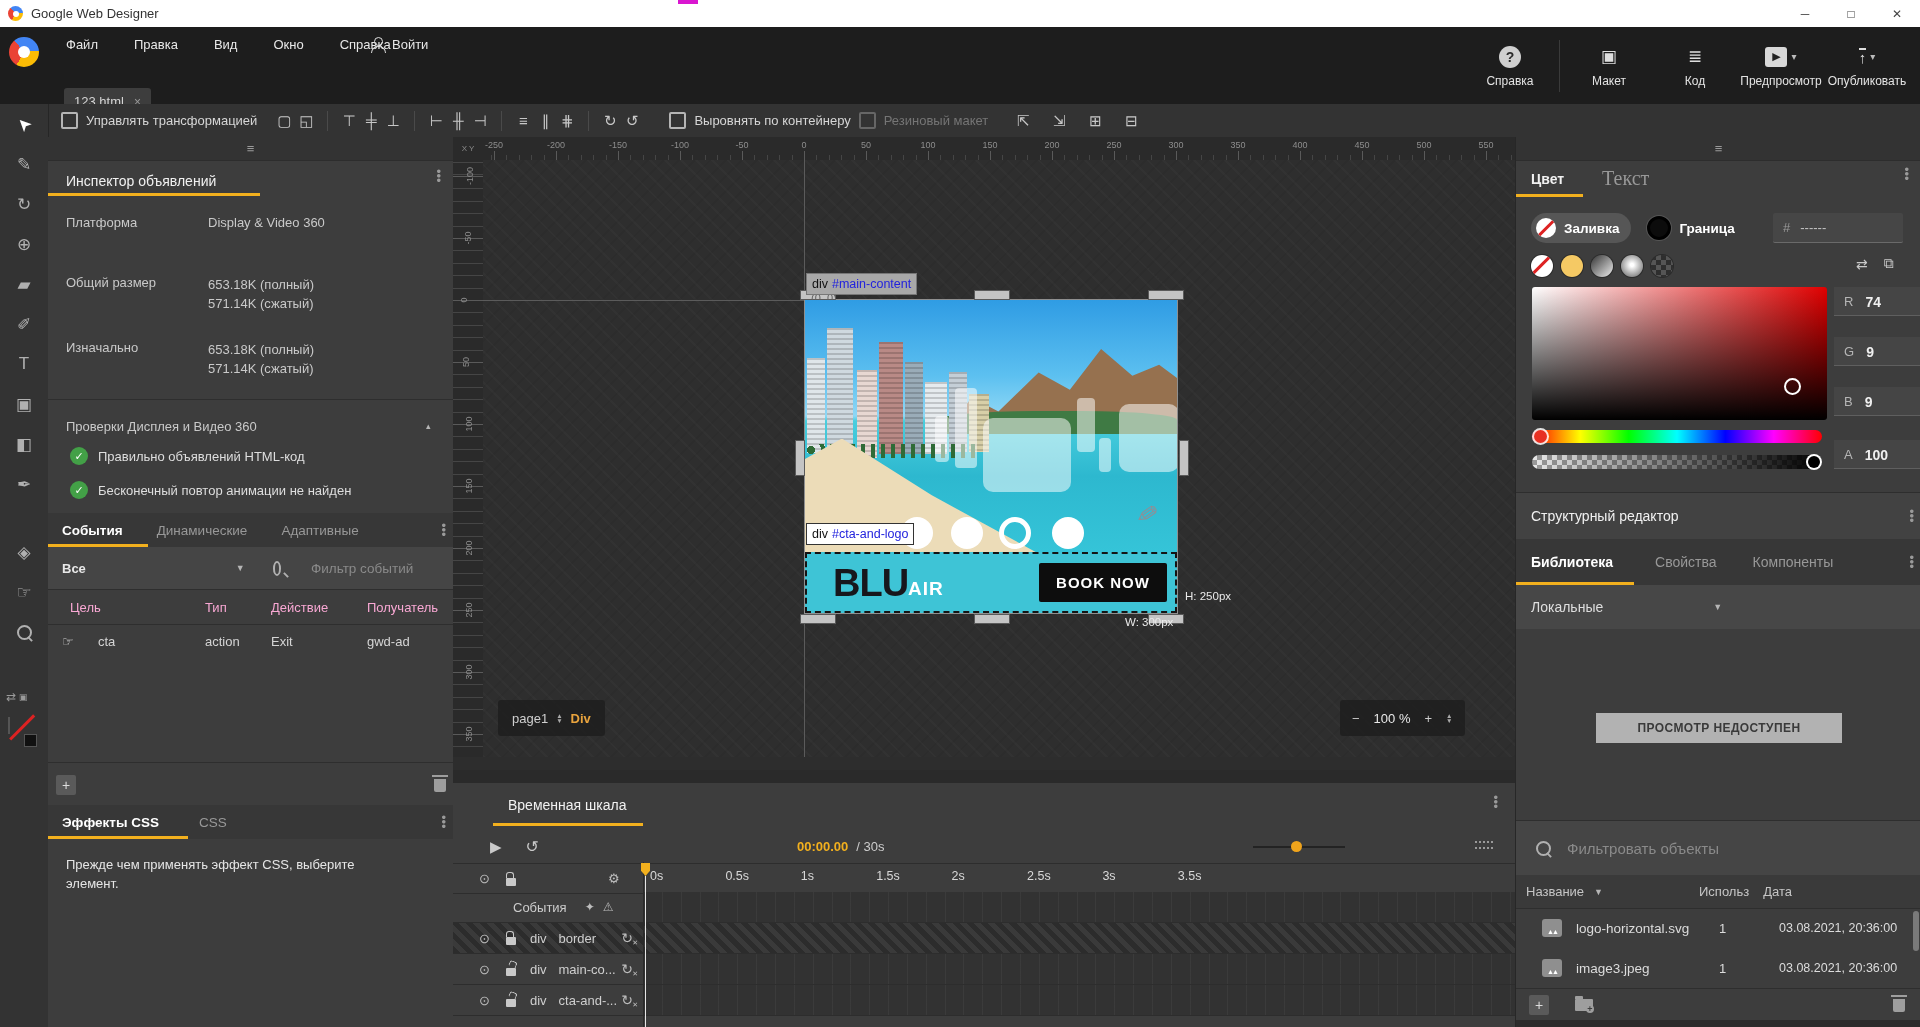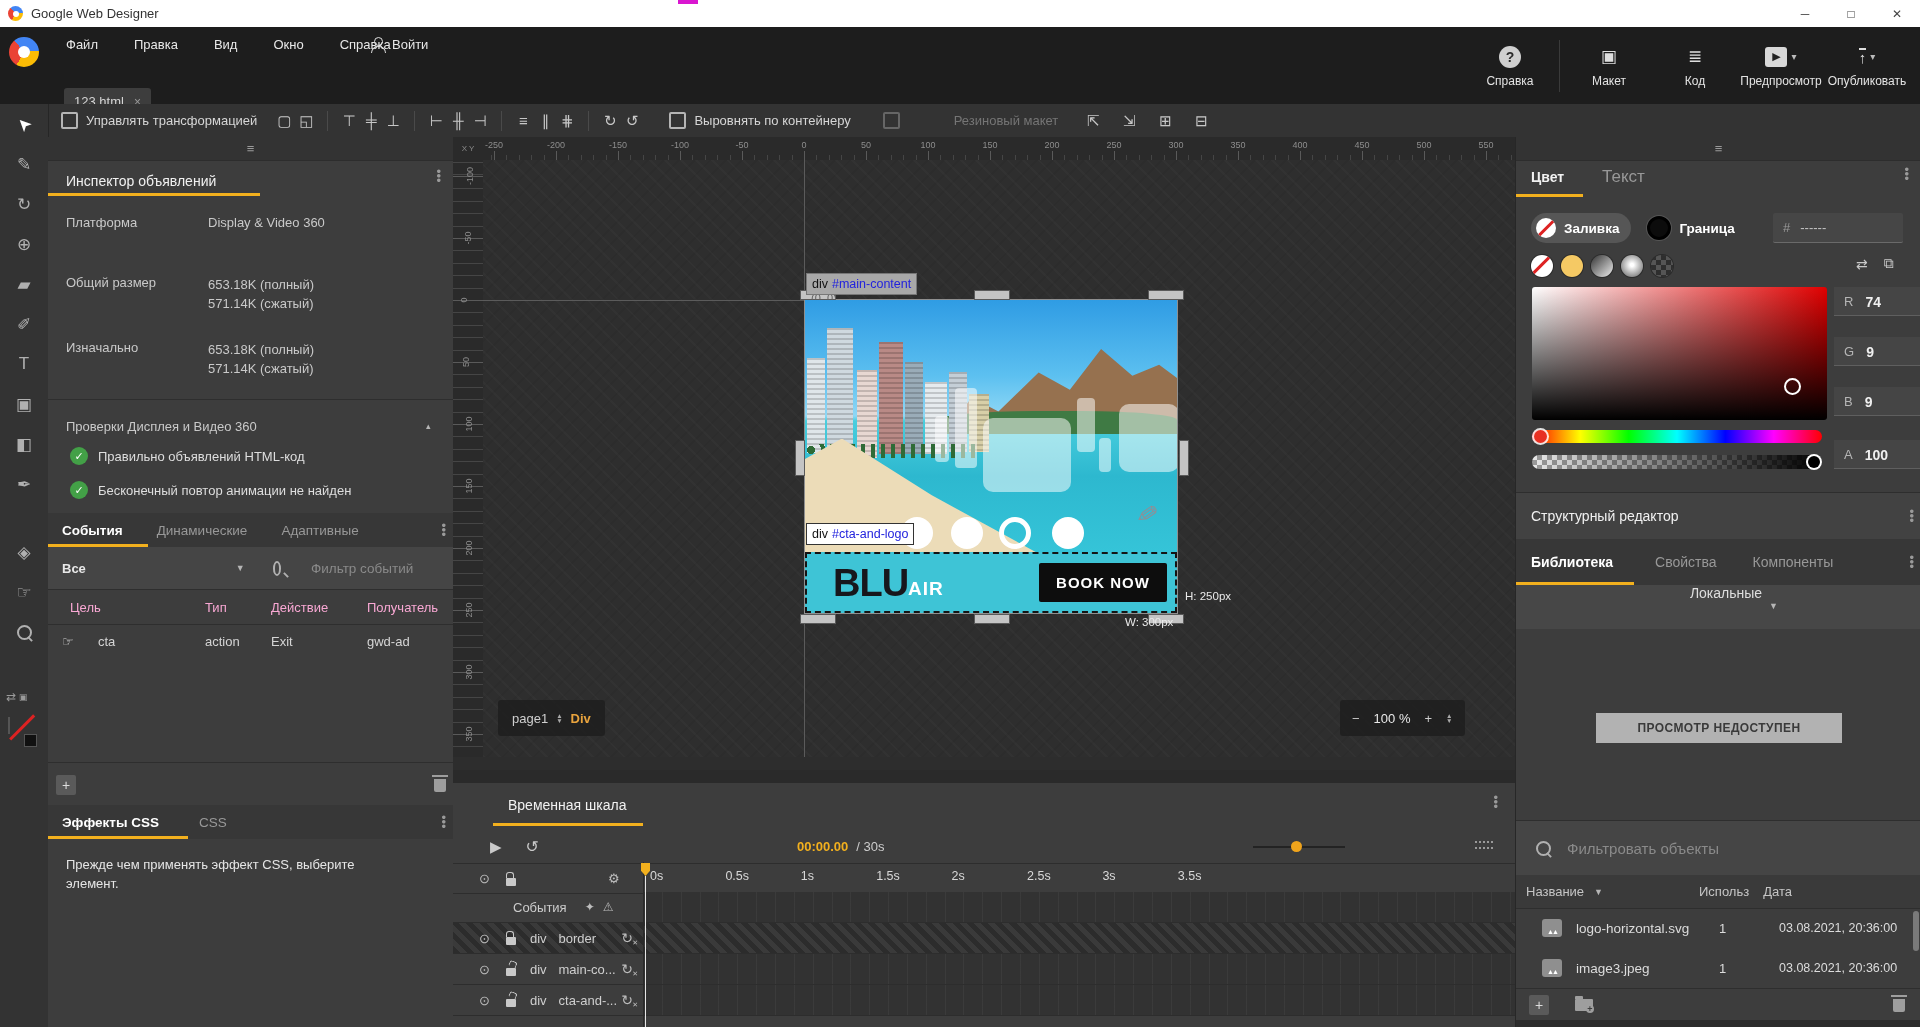--- a/index.html
+++ b/index.html
@@ -235,21 +235,21 @@
       <span class="tbico">∥</span>
       <span class="tbico">⋕</span>
       <div class="tsep"></div>
       <span class="tbico">↻</span>
       <span class="tbico">↺</span>
     </div>
   <div class="flex" style="margin-left:26px;">
     <span class="cb"></span>
     <span class="tbtxt">Выровнять по контейнеру</span>
   </div>
-  <div class="flex" style="margin-left:32px;gap:46px;">
+  <div class="flex" style="margin-left:8px;">
     <span class="cb dis"></span>
     <span class="tbtxt dis">Резиновый макет</span>
   </div>
   <div class="flex" id="tb-right" style="margin-left:24px;gap:14px;">
       <span class="tbico">⇱</span>
       <span class="tbico">⇲</span>
       <span class="tbico">⊞</span>
       <span class="tbico">⊟</span>
     </div>
 </div>
@@ -560,21 +560,21 @@
     <div id="playhead-flag"></div>
 
   </div>
 </div>
 
 <div class="a" id="rpanel">
   <div class="handleband">≡</div>
 
   <div class="a flex" style="left:15px;top:30px;gap:38px;">
     <span class="ptitle" style="font-weight:bold;">Цвет</span>
-    <span class="tb-idle" style="font-size:17px;">Текст</span>
+    <span class="tb-idle" style="font-size:20px;font-family:Liberation Serif, serif;">Текст</span>
   </div>
   <div class="yellowbar" style="left:0;top:57px;width:67px;"></div>
   <div class="a dots3" style="left:388px;top:30px;">•••</div>
 
   <div class="a flex" style="left:15px;top:70px;width:380px;height:42px;">
     <span class="pill">
       <span class="nonecirc"></span>
       <span>Заливка</span>
     </span>
     <span class="flex" style="margin-left:16px;gap:8px;color:#fff;font-weight:bold;font-size:13.5px;">
@@ -634,21 +634,21 @@
   </div>
 
   <div class="a tabrow flex" style="left:0;top:402px;width:405px;height:46px;">
     <span class="tb-active" style="margin-left:15px;font-weight:bold;font-size:14px;">Библиотека</span>
     <span class="tb-idle" style="margin-left:42px;font-size:14px;">Свойства</span>
     <span class="tb-idle" style="margin-left:36px;font-size:14px;">Компоненты</span>
     <span class="dots3" style="margin-left:auto;margin-right:8px;">•••</span>
   </div>
   <div class="yellowbar" style="left:0;top:445px;width:118px;"></div>
 
-  <div class="a flex" style="left:0;top:448px;width:405px;height:44px;background:#474747;flex-direction:column;">
+  <div class="a flex" style="left:0;top:448px;width:405px;height:44px;background:#474747;">
     <span style="margin-left:15px;color:#dedede;font-size:14px;">Локальные</span>
     <span class="caret" style="margin-left:110px;">▼</span>
   </div>
 
   <div class="a" id="previewbtn">ПРОСМОТР НЕДОСТУПЕН</div>
 
   <div class="divider" style="top:683px;"></div>
   <div class="a flex" style="left:0;top:684px;width:405px;height:54px;background:#454545;">
     <span class="lens" style="margin-left:20px;"></span>
     <input class="ghost" style="margin-left: 14px; font-size: 15px; width: 250px;" placeholder="Фильтровать объекты">

